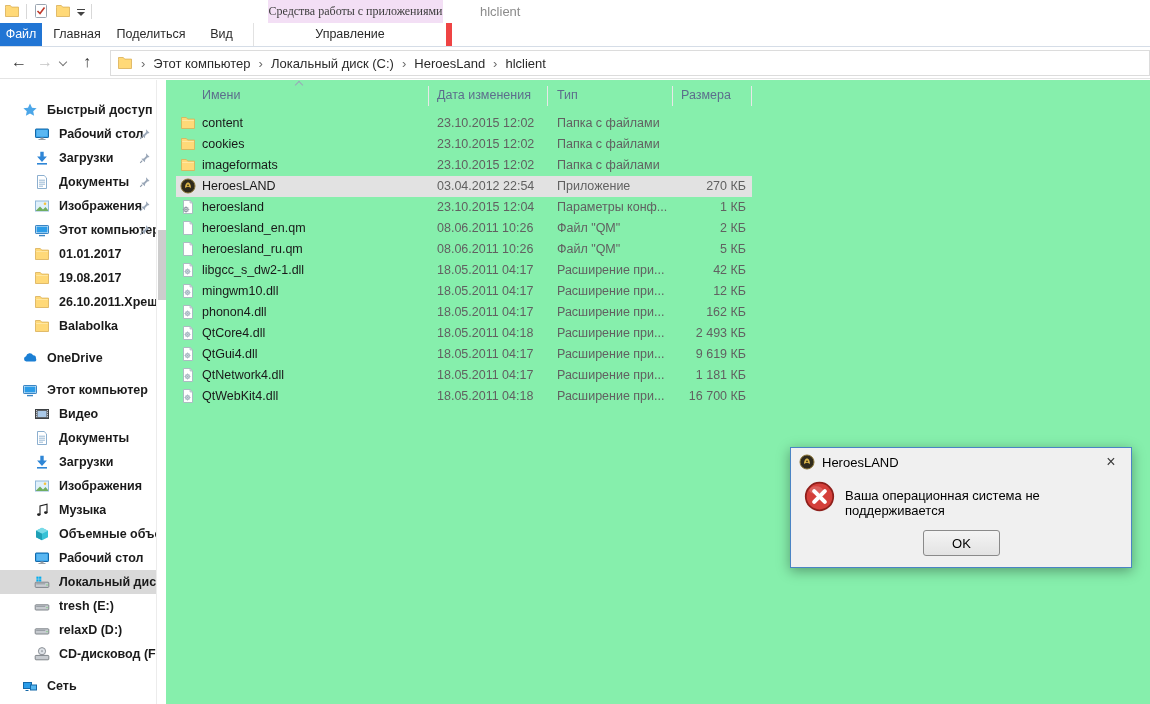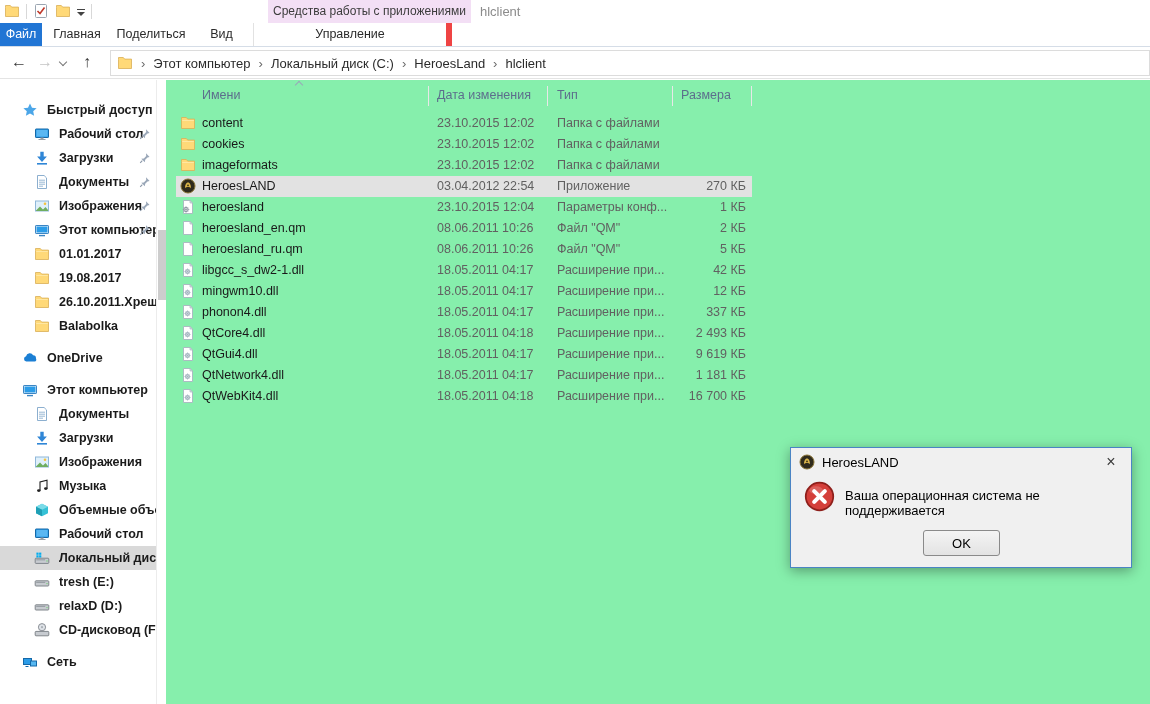--- a/index.html
+++ b/index.html
@@ -10,22 +10,22 @@
 
   
   .qat-row { position:absolute; left:0; top:0; width:1150px; height:23px; background:#fff; }
   .qat { position:absolute; left:4px; top:3px; display:flex; align-items:center; gap:6px; }
   .qat .sep { width:1px; height:15px; background:#d8d8d8; }
   .qat-btn { width:16px; height:16px; }
   .qat-drop { display:flex; flex-direction:column; align-items:center; gap:2px; padding-top:3px; }
   .qat-drop .bar { width:8px; height:1.5px; background:#444; }
   .qat-drop .tri { width:0; height:0; border-left:4px solid transparent; border-right:4px solid transparent; border-top:4px solid #444; }
 
-  .ctx-group { position:absolute; left:268px; top:0; width:203px; height:23px; background:#f3dff5;
-               text-align:center; line-height:23px; font-size:12px; color:#3c3c3c; }
+  .ctx-group { position:absolute; left:268px; top:0; width:175px; height:23px; background:#f3dff5;
+               text-align:center; line-height:23px; font-size:12px; color:#3c3c3c;font-family:Liberation Serif, serif; }
   .win-title { position:absolute; left:480px; top:0; height:23px; line-height:23px; color:#8b8b8b; font-size:13px; }
 
   .tabs-row { position:absolute; left:0; top:23px; width:1150px; height:24px; background:#fff;
               border-bottom:1px solid #d5dde7; display:flex; }
   .tab { height:23px; line-height:23px; text-align:center; font-size:12.5px; color:#2b2b2b; }
   .tab-file { width:42px; background:#2175d4; color:#fff; }
   .tab-home { width:70px; }
   .tab-share { width:78px; }
   .tab-view { width:63px; }
   .tab-manage { width:199px; border-left:1px solid #e2e2e2; border-right:6px solid #ef4444; }
@@ -295,20 +295,30 @@
             <rect x="1.5" y="3.5" width="13" height="8" rx="0.6" fill="#cfe6f7" stroke="#3a85c4"></rect>
             <rect x="2.6" y="4.6" width="10.8" height="5.8" fill="#2b9ce8"></rect>
             <path d="M5 13.6h6" stroke="#3a85c4" stroke-width="1.4"></path>
           </svg>
         </span>
     <span class="lbl">Этот компьютер</span>
   </div>
       <div class="side-item lvl1">
     <span class="ic">
           <svg viewBox="0 0 16 16">
+            <rect x="1.5" y="3.5" width="13" height="9" fill="#5f6368" stroke="#3c4043"></rect>
+            <rect x="3.6" y="5" width="8.8" height="6" fill="#aac9e8"></rect>
+            <path d="M2 4.6h1M2 6.6h1M2 8.6h1M2 10.6h1M13 4.6h1M13 6.6h1M13 8.6h1M13 10.6h1" stroke="#e8eaed" stroke-width="0.8"></path>
+          </svg>
+        </span>
+    <span class="lbl">Видео</span>
+  </div>
+      <div class="side-item lvl1">
+    <span class="ic">
+          <svg viewBox="0 0 16 16">
             <path d="M3.5 1.5h6.6l2.4 2.4v10.6H3.5z" fill="#fff" stroke="#7fa6c9" stroke-width="0.9"></path>
             <path d="M5 6.2h6M5 8.2h6M5 10.2h6M5 12.2h4" stroke="#7fa6c9" stroke-width="0.8"></path>
           </svg>
         </span>
     <span class="lbl">Документы</span>
   </div>
       <div class="side-item lvl1">
     <span class="ic">
           <svg viewBox="0 0 16 16">
             <path d="M6.3 1.8h3.4v4.8h3.2L8 12 3.1 6.6h3.2z" fill="#2f86d6"></path>
@@ -547,21 +557,21 @@
             <svg viewBox="0 0 16 16">
               <path d="M3.5 1.5h6.6l2.4 2.4v10.6H3.5z" fill="#fff" stroke="#a8b4c0" stroke-width="0.9"></path>
               <path d="M10.1 1.5v2.4h2.4" fill="none" stroke="#a8b4c0" stroke-width="0.9"></path>
               <circle cx="7.5" cy="9.5" r="2" fill="none" stroke="#9fb0bd" stroke-width="1"></circle>
               <path d="M7.5 6.3v6.4M4.3 9.5h6.4M5.5 7.5l4 4M9.5 7.5l-4 4" stroke="#9fb0bd" stroke-width="0.6"></path>
             </svg>
           </span>
     <span class="fc fc-name">phonon4.dll</span>
     <span class="fc fc-date">18.05.2011 04:17</span>
     <span class="fc fc-type">Расширение при...</span>
-    <span class="fc fc-size">337 КБ</span>
+    <span class="fc fc-size">162 КБ</span>
   </div>
         <div class="frow">
     <span class="ic">
             <svg viewBox="0 0 16 16">
               <path d="M3.5 1.5h6.6l2.4 2.4v10.6H3.5z" fill="#fff" stroke="#a8b4c0" stroke-width="0.9"></path>
               <path d="M10.1 1.5v2.4h2.4" fill="none" stroke="#a8b4c0" stroke-width="0.9"></path>
               <circle cx="7.5" cy="9.5" r="2" fill="none" stroke="#9fb0bd" stroke-width="1"></circle>
               <path d="M7.5 6.3v6.4M4.3 9.5h6.4M5.5 7.5l4 4M9.5 7.5l-4 4" stroke="#9fb0bd" stroke-width="0.6"></path>
             </svg>
           </span>

